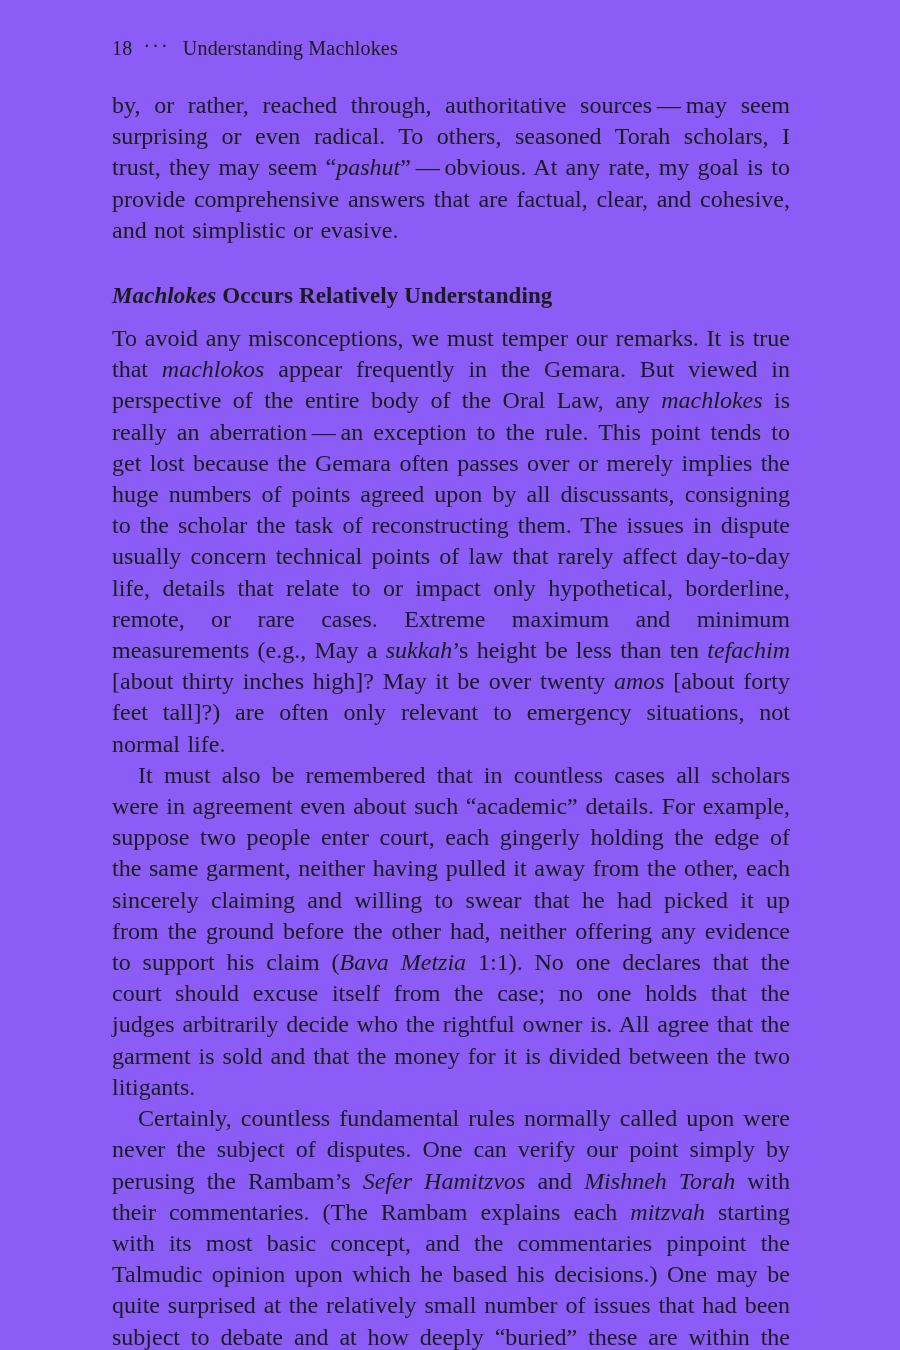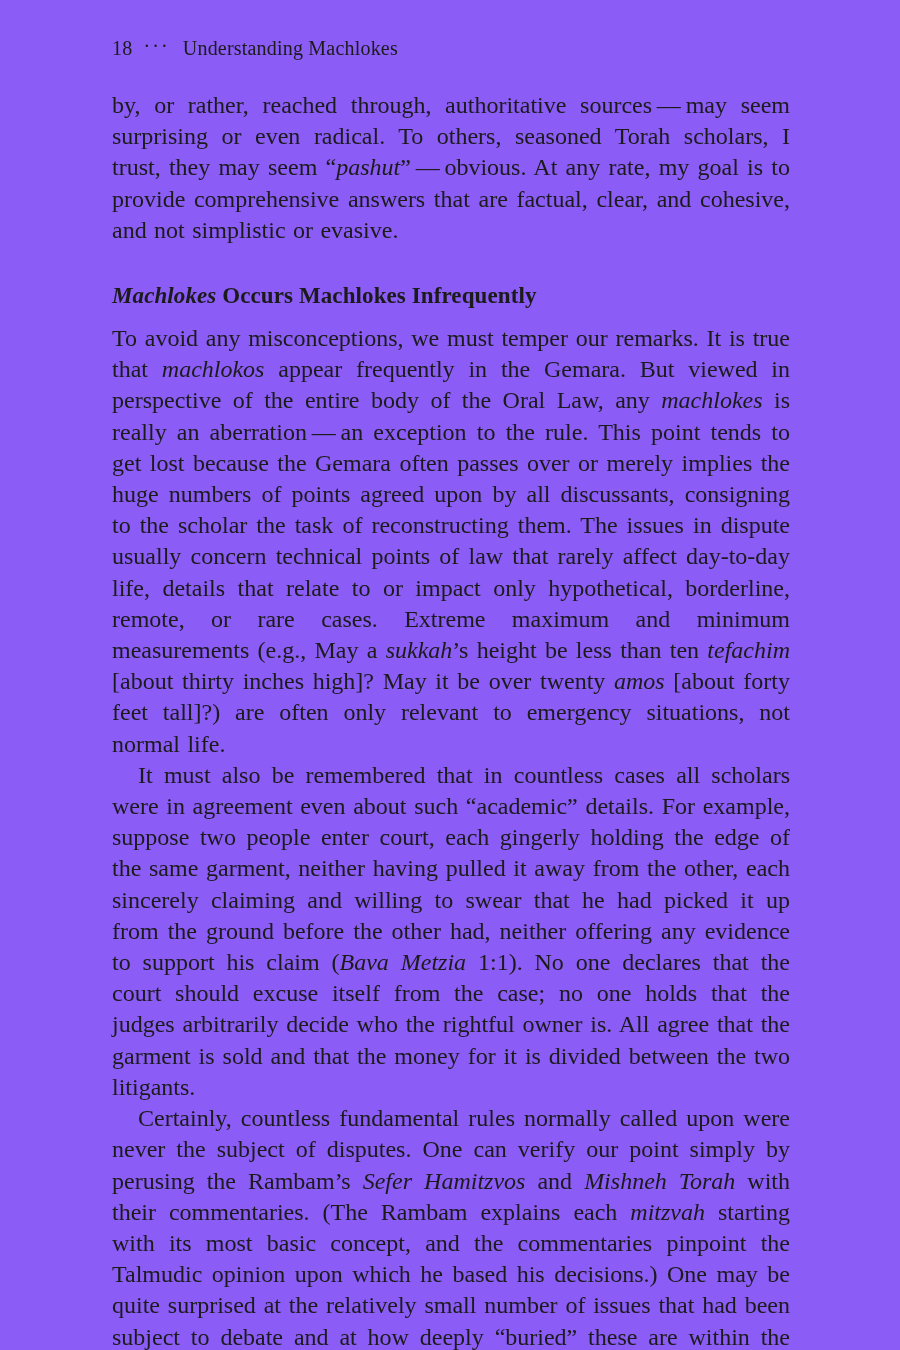--- a/index.html
+++ b/index.html
@@ -61,21 +61,21 @@
 <div class="page">
 
   <div class="running-header">
     <span class="page-num">18</span>
     <span class="sep">···</span>
     <span class="title">Understanding Machlokes</span>
   </div>
 
   <p class="body-para"><span>by, or rather, reached through, authoritative sources — may seem surprising or even radical. To others, seasoned Torah scholars, I trust, they may seem “</span><span class="italic">pashut</span><span>” — obvious. At any rate, my goal is to provide comprehensive answers that are factual, clear, and cohesive, and not simplistic or evasive.</span></p>
 
-  <h2 class="section-heading"><span class="bold-italic">Machlokes</span><span class="bold"> Occurs Machlokes Infrequently</span></h2>
+  <h2 class="section-heading"><span class="bold-italic">Machlokes</span><span class="bold"> Occurs Relatively Understanding</span></h2>
 
   <p class="body-para"><span>To avoid any misconceptions, we must temper our remarks. It is true that </span><span class="italic">machlokos</span><span> appear frequently in the Gemara. But viewed in perspective of the entire body of the Oral Law, any </span><span class="italic">machlokes</span><span> is really an aberration — an exception to the rule. This point tends to get lost because the Gemara often passes over or merely implies the huge numbers of points agreed upon by all discussants, consigning to the scholar the task of reconstructing them. The issues in dispute usually concern technical points of law that rarely affect day-to-day life, details that relate to or impact only hypothetical, borderline, remote, or rare cases. Extreme maximum and minimum measurements (e.g., May a </span><span class="italic">sukkah</span><span>’s height be less than ten </span><span class="italic">tefachim</span><span> [about thirty inches high]? May it be over twenty </span><span class="italic">amos</span><span> [about forty feet tall]?) are often only relevant to emergency situations, not normal life.</span></p>
 
   <p class="body-para indent"><span>It must also be remembered that in countless cases all scholars were in agreement even about such “academic” details. For example, suppose two people enter court, each gingerly holding the edge of the same garment, neither having pulled it away from the other, each sincerely claiming and willing to swear that he had picked it up from the ground before the other had, neither offering any evidence to support his claim (</span><span class="italic">Bava Metzia</span><span> 1:1). No one declares that the court should excuse itself from the case; no one holds that the judges arbitrarily decide who the rightful owner is. All agree that the garment is sold and that the money for it is divided between the two litigants.</span></p>
 
   <p class="body-para indent"><span>Certainly, countless fundamental rules normally called upon were never the subject of disputes. One can verify our point simply by perusing the Rambam’s </span><span class="italic">Sefer Hamitzvos</span><span> and </span><span class="italic">Mishneh Torah</span><span> with their commentaries. (The Rambam explains each </span><span class="italic">mitzvah</span><span> starting with its most basic concept, and the commentaries pinpoint the Talmudic opinion upon which he based his decisions.) One may be quite surprised at the relatively small number of issues that had been subject to debate and at how deeply “buried” these are within the entire rubric of Torah law. Famous and complex</span></p>
 
 </div>
 
 </body></html>

